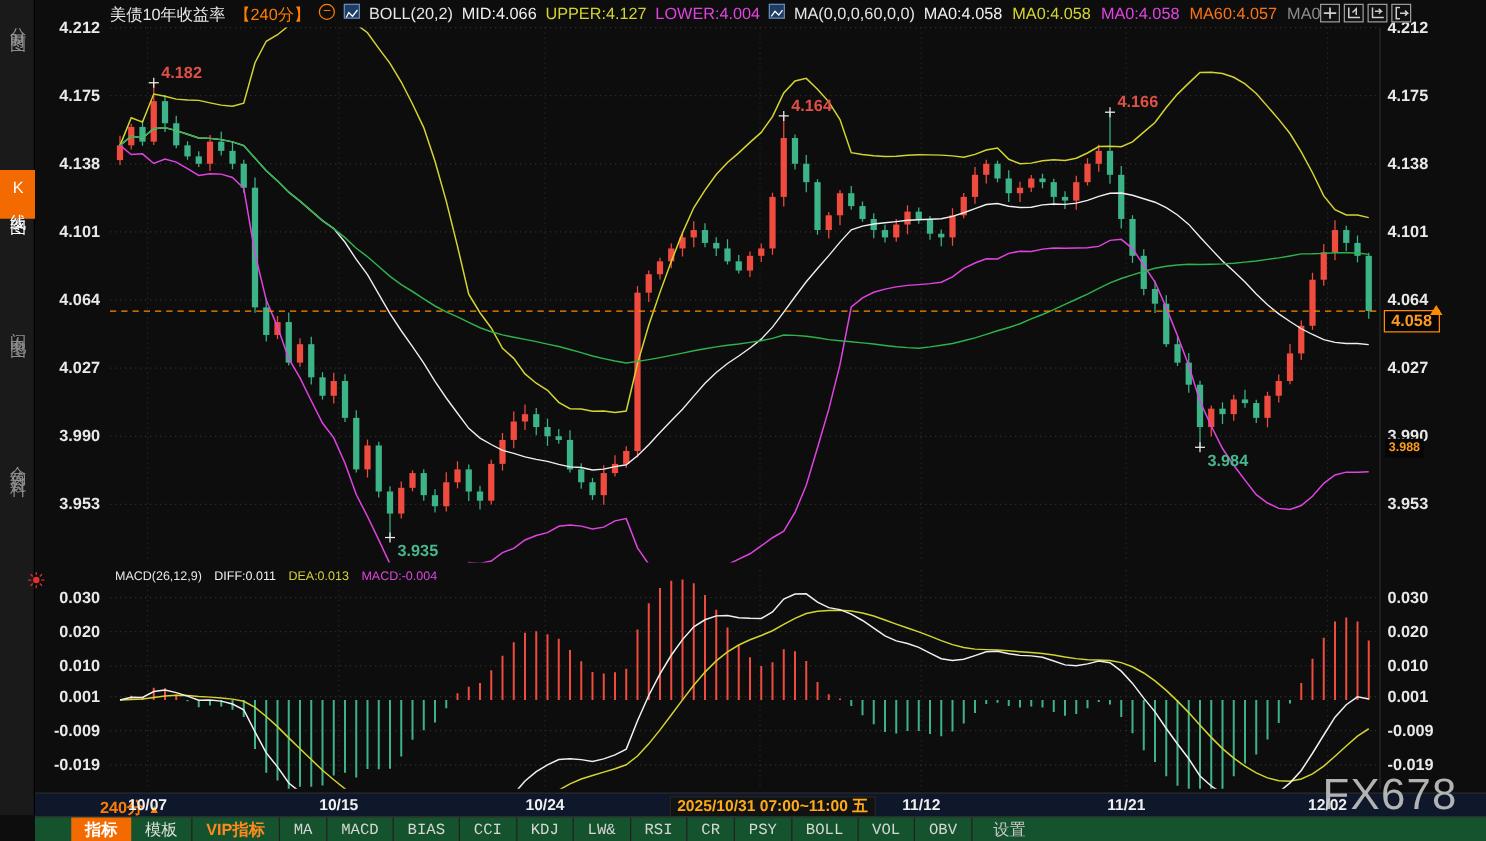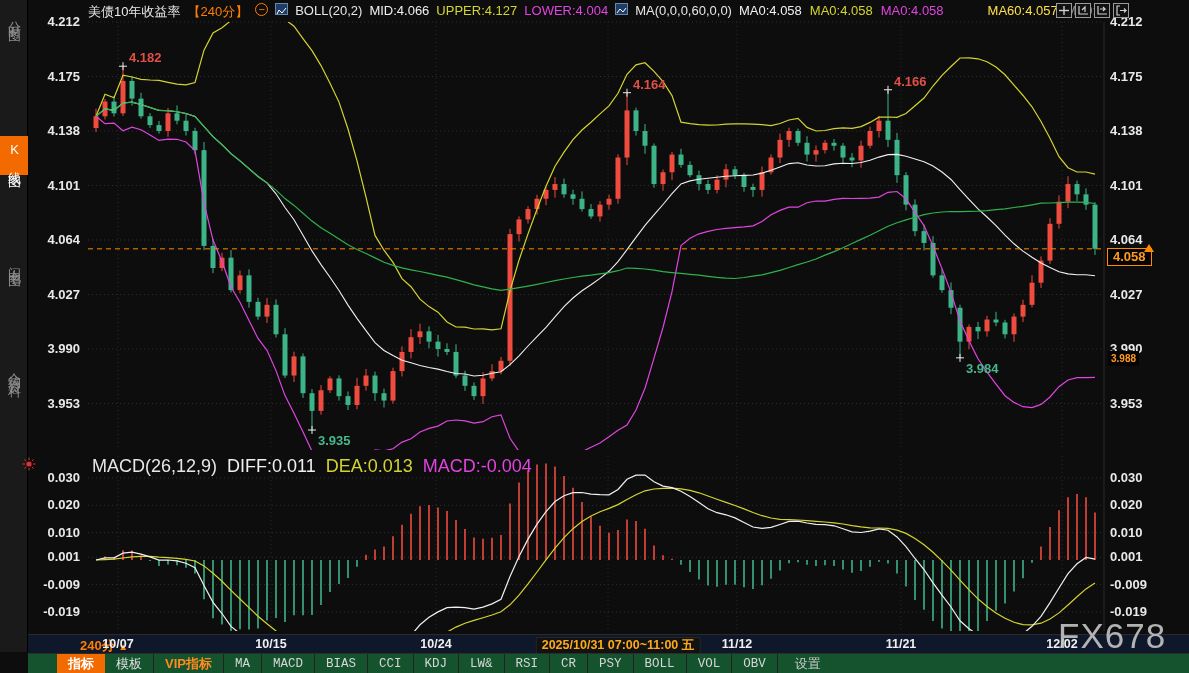--- a/index.html
+++ b/index.html
@@ -23,21 +23,21 @@
   .minus-circle{width:13px;height:13px;border:1px solid #ff7d00;border-radius:50%;display:inline-flex;
     align-items:center;justify-content:center;color:#ff7d00;font-size:11px;line-height:1;cursor:pointer}
   .mini-chart{width:13px;height:12px;background:#1e3d66;border:1px solid #6c87ad;display:inline-block}
   .c-upper{color:#d4d431}.c-lower{color:#e044e0}.c-white{color:#f0f0f0}
   .win-icons{position:absolute;left:1056px;top:3px;display:flex;gap:3px;z-index:10}
   .win-icon{width:16px;height:15px;border:1px solid #9a9a9a;background:#111;display:flex;
     align-items:center;justify-content:center;cursor:pointer}
 
   
   .macd-header{position:absolute;left:92px;top:456px;z-index:10;display:flex;gap:10px;
-    font-size:18px;white-space:nowrap;color:#e6e6e6}
+    font-size:10px;white-space:nowrap;color:#e6e6e6}
   .c-dea{color:#d4d431}.c-macdv{color:#e044e0}
 
   .live-dot{position:absolute;left:22px;top:457px;z-index:10}
 
   
   .price-badge{position:absolute;left:1107px;top:248px;z-index:10;border:1px solid #ff8a00;
     background:#050505;color:#ff9a21;font-size:13px;font-weight:700;padding:0 5px;line-height:16px}
   .badge-arrow{position:absolute;left:1144px;top:239px;width:0;height:0;z-index:11;
     border:5px solid transparent;border-bottom:8px solid #ff8a00}
   .secondary-price{position:absolute;left:1108px;top:351px;z-index:10;background:#050505;
@@ -525,21 +525,21 @@
     <span class="c-upper">UPPER:4.127</span>
     <span class="c-lower">LOWER:4.004</span>
     <span class="mini-chart"><svg width="11" height="10">
           <polyline points="1,7 4,3 7,6 10,2" fill="none" stroke="#fff" stroke-width="1"></polyline>
         </svg></span>
     <span>MA(0,0,0,60,0,0)</span>
     <span id="ma-items" style="display:flex;gap:8px">
         <span style="color: rgb(240, 240, 240);">MA0:4.058</span>
         <span style="color: rgb(212, 212, 49);">MA0:4.058</span>
         <span style="color: rgb(224, 68, 224);">MA0:4.058</span>
-        <span style="color: #fde047; margin-left: 36px;">MA60:4.057</span>
+        <span style="color: #f97316;">MA60:4.057</span>
         <span style="color: rgb(140, 140, 140);">MA0:</span>
       </span>
   </div>
 
   <div class="win-icons" id="win-icons">
       <span class="win-icon">
         <svg width="12" height="11">
           <g stroke="#cfcfcf" stroke-width="1.4" fill="none">
             <line x1="6" y1="1" x2="6" y2="10"></line>
             <line x1="1" y1="5.5" x2="11" y2="5.5"></line>

